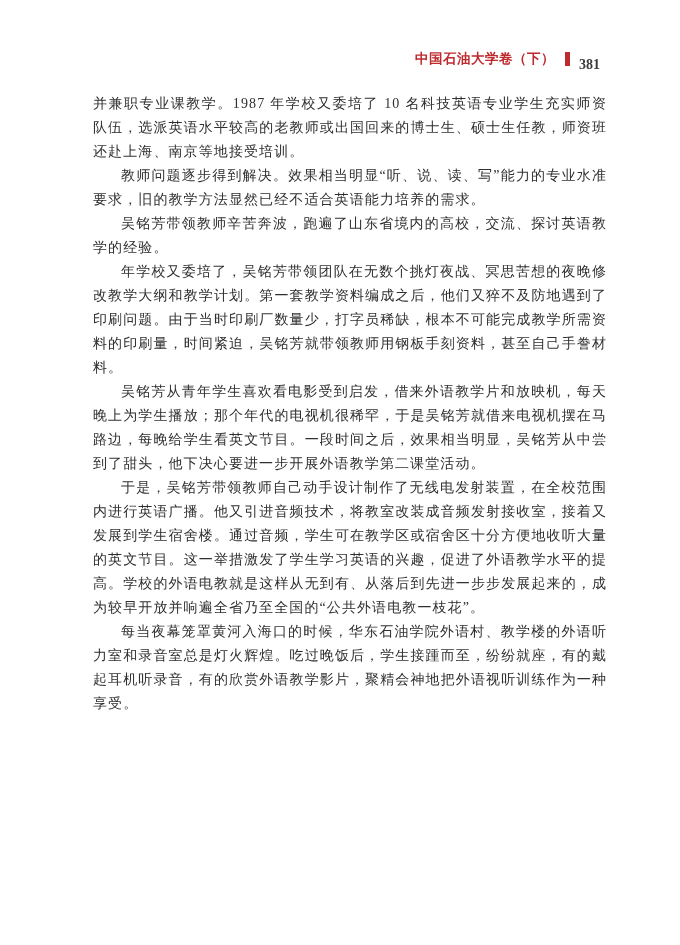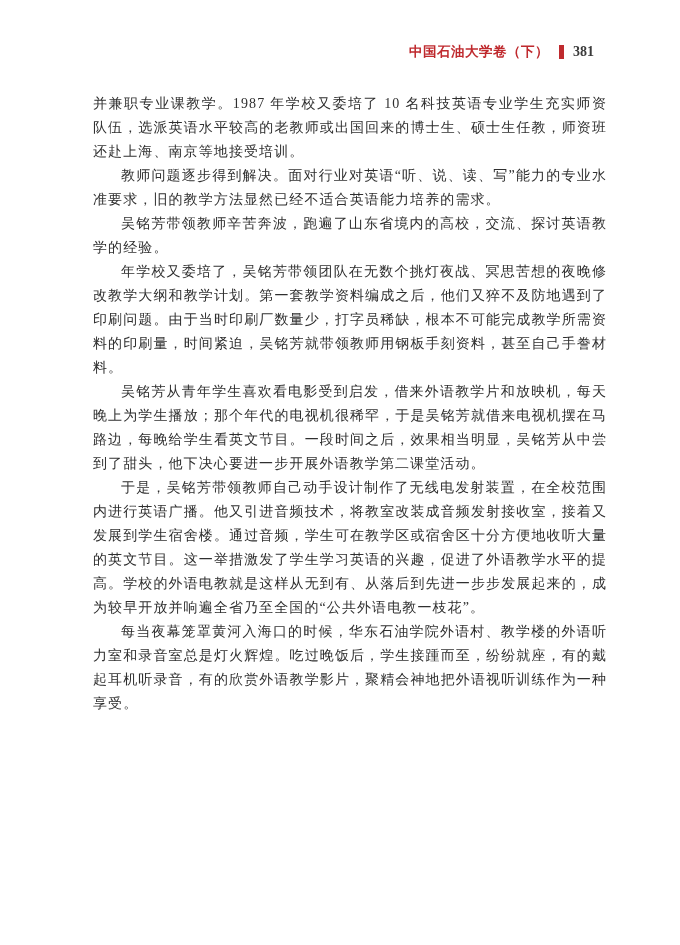--- a/index.html
+++ b/index.html
@@ -9,21 +9,21 @@
     width: 680px;
     height: 945px;
     background: var(--page-bg, #ffffff);
     font-family: "Liberation Serif", "DejaVu Serif", serif;
     overflow: hidden;
   }
   .running-header {
     position: absolute;
     top: 44px;
     left: 93px;
-    right: 86px;
+    right: 80px;
     display: flex;
     justify-content: flex-end;
     align-items: center;
     font-size: 13.5px;
     line-height: 16px;
   }
   .volume-title {
     color: var(--accent, #bf2a2e);
     font-weight: bold;
     letter-spacing: 0.5px;
@@ -32,20 +32,21 @@
     display: inline-block;
     width: 5px;
     height: 14px;
     background: var(--accent, #bf2a2e);
     margin: 0 9px 0 10px;
   }
   .page-number {
     color: var(--pagenum, #3b3b3b);
     font-weight: bold;
     font-size: 14px;
+    margin-top: 13px;
   }
   .content {
     position: absolute;
     top: 92px;
     left: 93px;
     width: 514px;
     color: var(--ink, #2f2f2f);
     font-size: 14px;
     line-height: 24px;
     letter-spacing: 1.1px;
@@ -61,21 +62,21 @@
 <div class="page">
 
   <div class="running-header">
     <span class="volume-title">中国石油大学卷（下）</span>
     <span class="header-bar"></span>
     <span class="page-number">381</span>
   </div>
 
   <div class="content">
     <p class="no-indent">并兼职专业课教学。1987 年学校又委培了 10 名科技英语专业学生充实师资队伍，选派英语水平较高的老教师或出国回来的博士生、硕士生任教，师资班还赴上海、南京等地接受培训。</p>
-    <p>教师问题逐步得到解决。面对行业对英语“听、说、读、写”能力的专业水准要求，旧的教学方法显然已经不适合英语能力培养的需求。</p>
+    <p>教师问题逐步得到解决。效果相当明显“听、说、读、写”能力的专业水准要求，旧的教学方法显然已经不适合英语能力培养的需求。</p>
     <p>吴铭芳带领教师辛苦奔波，跑遍了山东省境内的高校，交流、探讨英语教学的经验。</p>
     <p>年学校又委培了，吴铭芳带领团队在无数个挑灯夜战、冥思苦想的夜晚修改教学大纲和教学计划。第一套教学资料编成之后，他们又猝不及防地遇到了印刷问题。由于当时印刷厂数量少，打字员稀缺，根本不可能完成教学所需资料的印刷量，时间紧迫，吴铭芳就带领教师用钢板手刻资料，甚至自己手誊材料。</p>
     <p>吴铭芳从青年学生喜欢看电影受到启发，借来外语教学片和放映机，每天晚上为学生播放；那个年代的电视机很稀罕，于是吴铭芳就借来电视机摆在马路边，每晚给学生看英文节目。一段时间之后，效果相当明显，吴铭芳从中尝到了甜头，他下决心要进一步开展外语教学第二课堂活动。</p>
     <p>于是，吴铭芳带领教师自己动手设计制作了无线电发射装置，在全校范围内进行英语广播。他又引进音频技术，将教室改装成音频发射接收室，接着又发展到学生宿舍楼。通过音频，学生可在教学区或宿舍区十分方便地收听大量的英文节目。这一举措激发了学生学习英语的兴趣，促进了外语教学水平的提高。学校的外语电教就是这样从无到有、从落后到先进一步步发展起来的，成为较早开放并响遍全省乃至全国的“公共外语电教一枝花”。</p>
     <p>每当夜幕笼罩黄河入海口的时候，华东石油学院外语村、教学楼的外语听力室和录音室总是灯火辉煌。吃过晚饭后，学生接踵而至，纷纷就座，有的戴起耳机听录音，有的欣赏外语教学影片，聚精会神地把外语视听训练作为一种享受。</p>
   </div>
 
 </div>
 
 </body></html>

